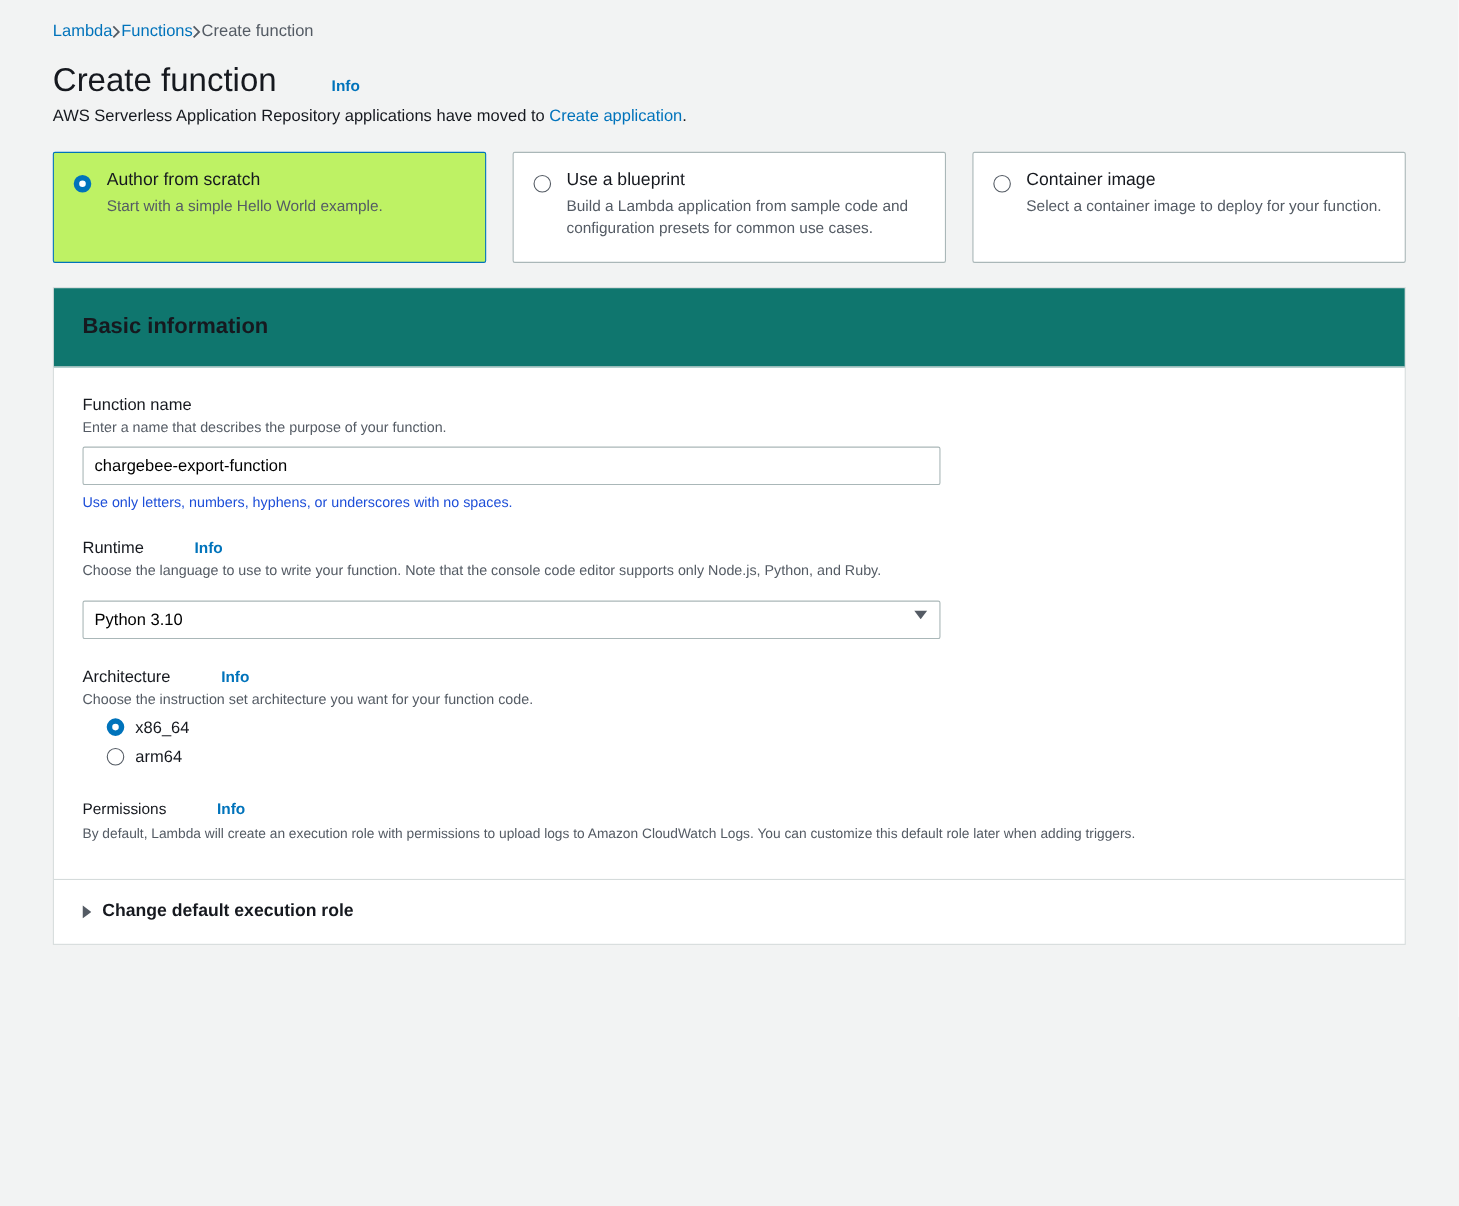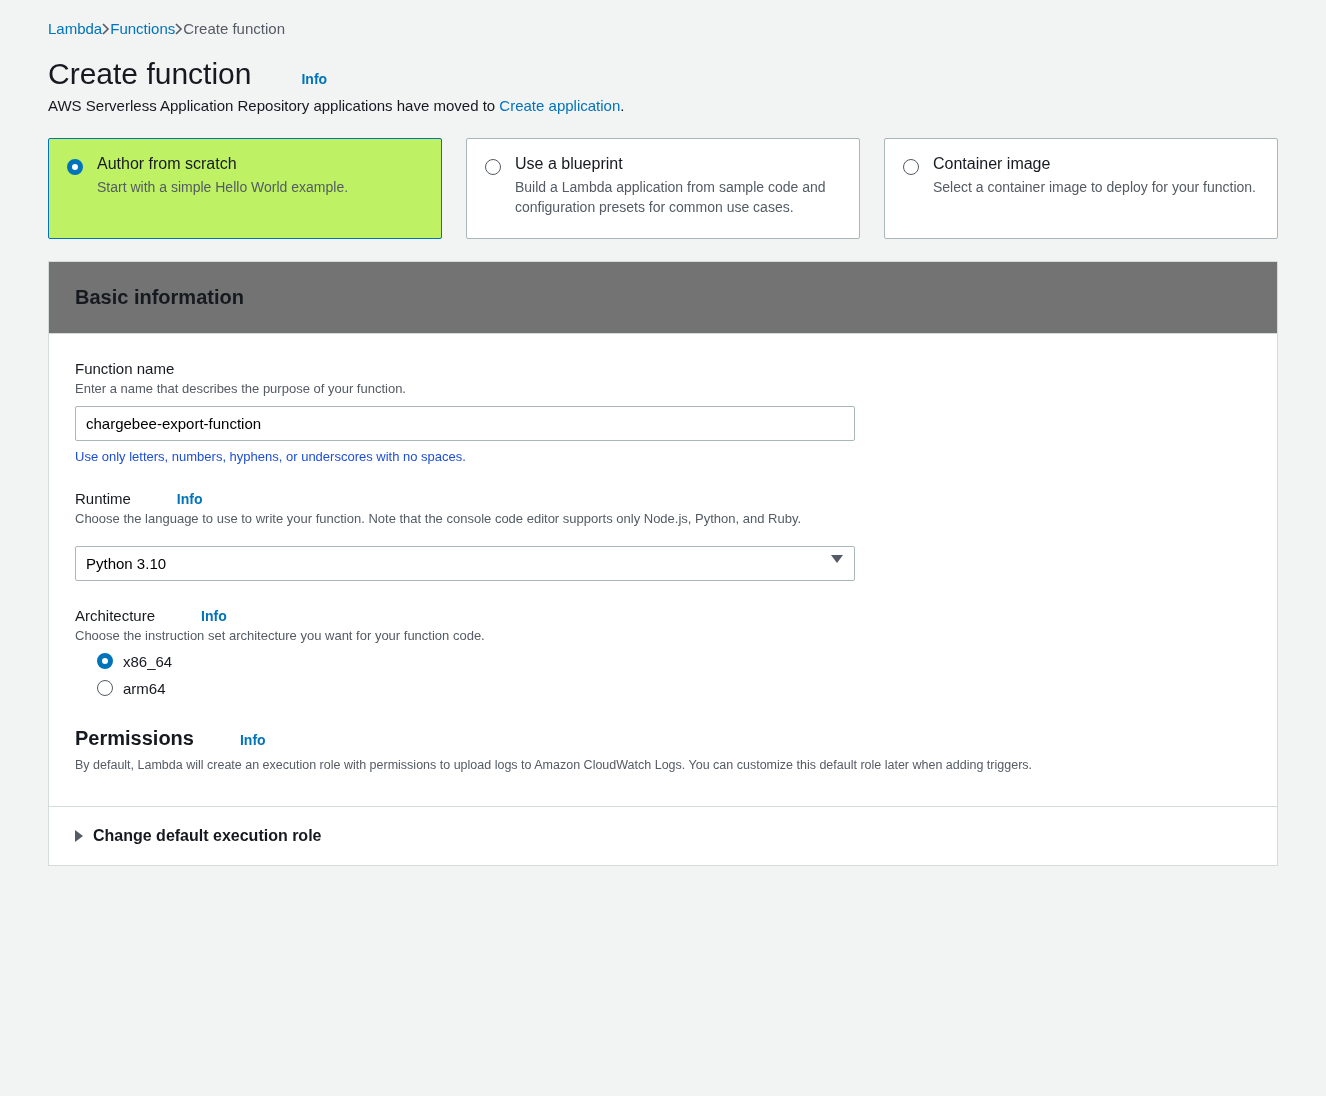--- a/index.html
+++ b/index.html
@@ -55,21 +55,21 @@
   .option-card .opt-title { font-size:16px; font-weight:400; color:#16191f; margin-bottom:4px; }
   .option-card .opt-desc { font-size:14px; color:#545b64; line-height:1.45; }
 
   
   .panel {
     margin-top: 22px;
     border:1px solid #d5dbdb;
     background:#fff;
   }
   .panel-header {
-    background:#737373;
+    background:#0f766e;
     border-bottom:1px solid #d5dbdb;
     padding: 24px 26px;
   }
   .panel-header h2 { font-size:20px; font-weight:700; }
   .panel-body { padding: 26px; }
 
   .field { margin-bottom: 26px; }
   .field-label-row { display:flex; align-items:baseline; gap:10px; }
   .field-label { font-size:15px; font-weight:400; color:#16191f; }
   .field-help { font-size:13px; color:#545b64; margin-top:4px; }
@@ -94,21 +94,21 @@
   .radio-list { margin-top:10px; display:flex; flex-direction:column; gap:10px; }
   .radio-item { display:flex; align-items:center; gap:10px; cursor:pointer;padding-left:22px; }
   .radio-item .radio-outer {
     width:16px; height:16px; border-radius:50%;
     border:1px solid #545b64; background:#fff;
     display:flex; align-items:center; justify-content:center;
   }
   .radio-item.selected .radio-outer { border:5px solid #0073bb; }
   .radio-item .radio-label { font-size:15px; }
 
-  .section-title { font-size:20px; font-weight:700; margin-top:4px; }
+  .section-title { font-size:14px; font-weight:400; margin-top:4px; }
   .perm-desc { font-size:12.5px; color:#545b64; margin-top:6px; line-height:1.5; }
 
   .expander {
     border-top:1px solid #d5dbdb;
     padding:20px 26px;
     display:flex; align-items:center; gap:10px;
     cursor:pointer;
   }
   .expander .caret { color:#545b64; display:inline-flex; }
   .expander .exp-label { font-size:16px; font-weight:700; color:#16191f; }

